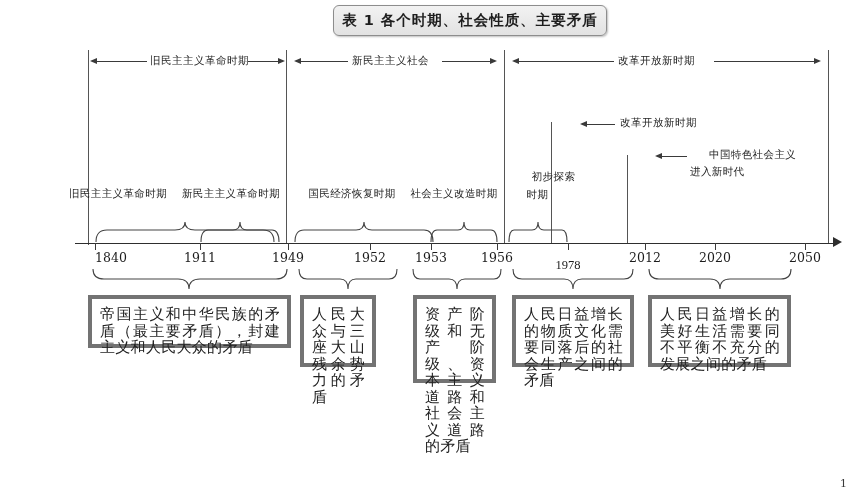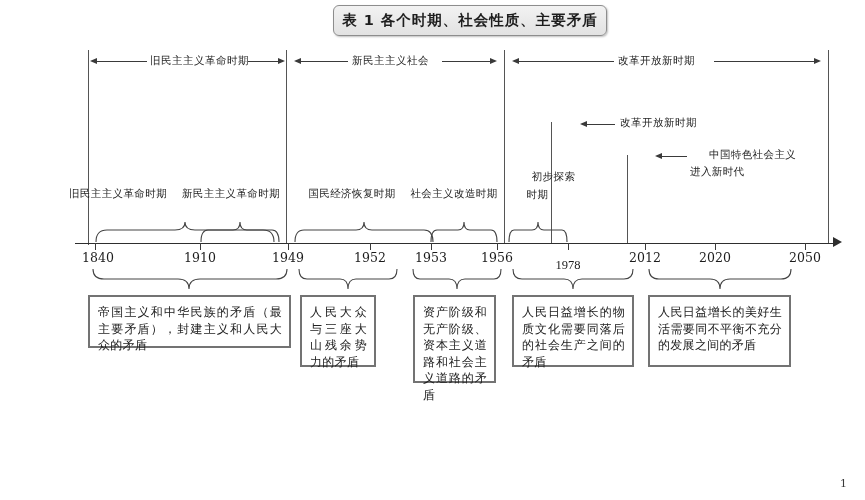--- a/index.html
+++ b/index.html
@@ -49,22 +49,22 @@
   .tick{position:absolute;width:0;border-left:1.1px solid #3a3a3a;}
   .year{position:absolute;font-size:12.5px;color:#1c1c1c;
         font-family:"DejaVu Serif","Liberation Serif",serif;
         text-align:center;white-space:nowrap;}
 
   
   .brace{position:absolute;}
   .brace svg{display:block;overflow:visible;}
 
   
-  .cbox{position:absolute;border:2px solid #737373;background:#fff;
-        font-size:12px;line-height:16.5px;color:#222;
+  .cbox{position:absolute;border:4px solid #737373;background:#fff;
+        font-size:15px;line-height:16.5px;color:#222;
         padding:7px 7px 6px 8px;box-sizing:border-box;
         letter-spacing:.3px;text-align:justify;}
 
   
   .page-num{position:absolute;right:18px;bottom:10px;font-size:11px;
             color:#3a3a3a;font-family:"DejaVu Serif","Liberation Serif",serif;}
 </style>
 </head>
 <body>
 
@@ -147,22 +147,22 @@
   <div class="tick" style="left:200px;top:243px;height:7px;"></div>
   <div class="tick" style="left:288px;top:243px;height:7px;"></div>
   <div class="tick" style="left:370px;top:243px;height:7px;"></div>
   <div class="tick" style="left:431px;top:243px;height:7px;"></div>
   <div class="tick" style="left:497px;top:243px;height:7px;"></div>
   <div class="tick" style="left:568px;top:243px;height:7px;"></div>
   <div class="tick" style="left:645px;top:243px;height:7px;"></div>
   <div class="tick" style="left:715px;top:243px;height:7px;"></div>
   <div class="tick" style="left:805px;top:243px;height:7px;"></div>
 
-  <div class="year" style="left:69px;top:250px;width:58px;">1840</div>
-  <div class="year" style="left:171px;top:250px;width:58px;">1910</div>
+  <div class="year" style="left:82px;top:250px;width:58px;">1840</div>
+  <div class="year" style="left:171px;top:250px;width:58px;">1911</div>
   <div class="year" style="left:259px;top:250px;width:58px;">1949</div>
   <div class="year" style="left:341px;top:250px;width:58px;">1952</div>
   <div class="year" style="left:402px;top:250px;width:58px;">1953</div>
   <div class="year" style="left:468px;top:250px;width:58px;">1956</div>
   <div class="year" style="left:539px;top:258px;width:58px;font-family:Liberation Serif, serif;">1978</div>
   <div class="year" style="left:616px;top:250px;width:58px;">2012</div>
   <div class="year" style="left:686px;top:250px;width:58px;">2020</div>
   <div class="year" style="left:776px;top:250px;width:58px;">2050</div>
 
   <div class="brace" style="left:92px;top:268px;">

